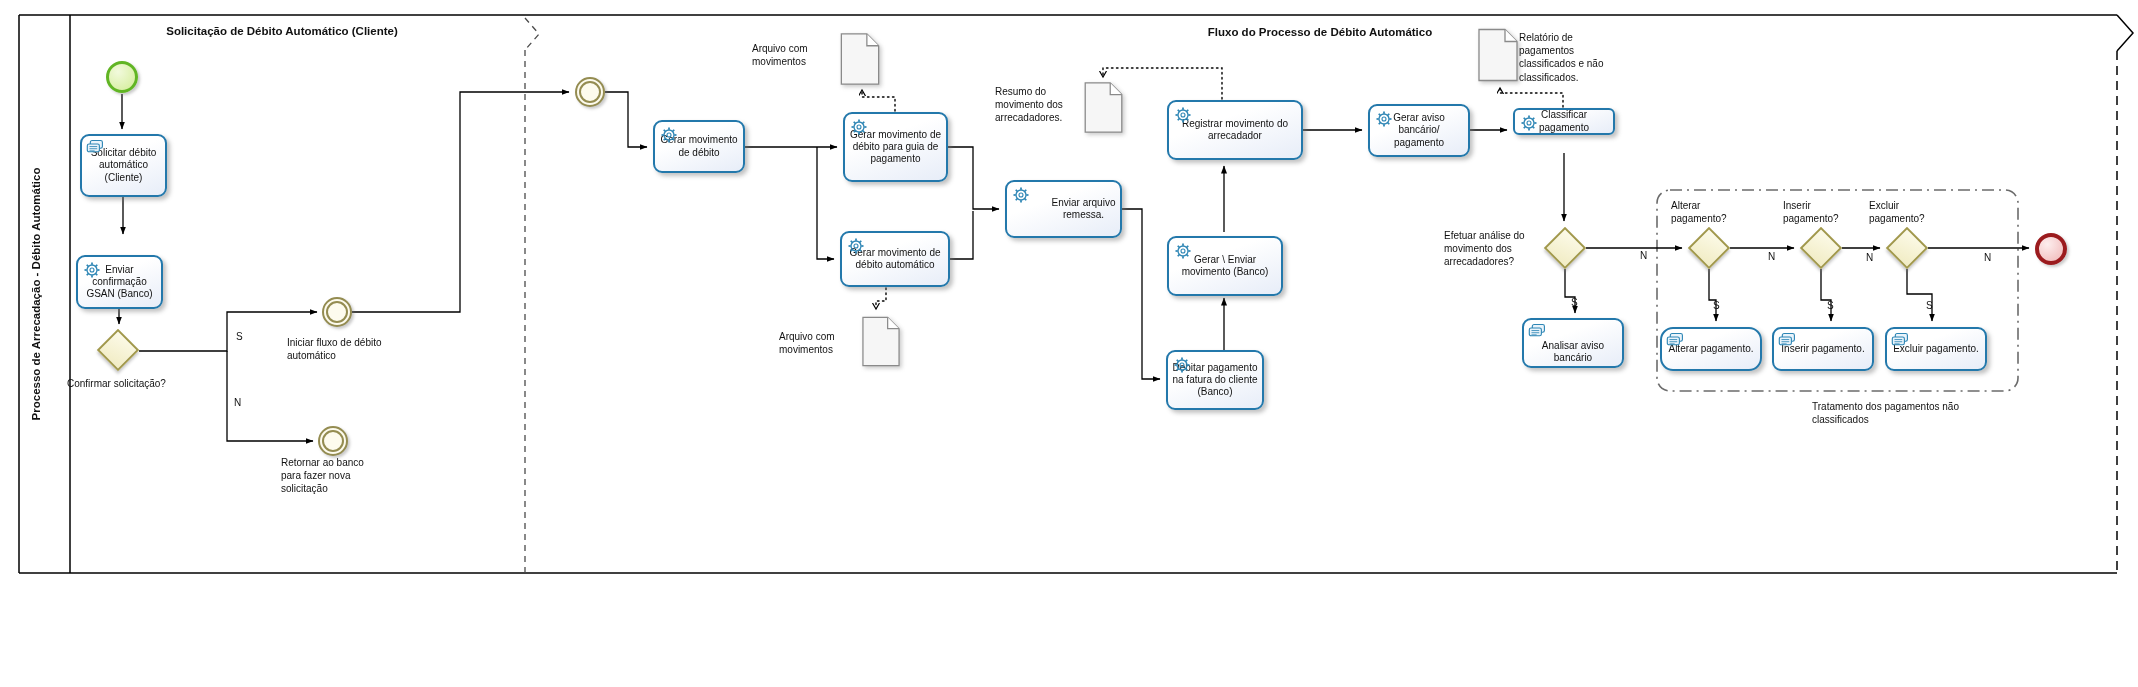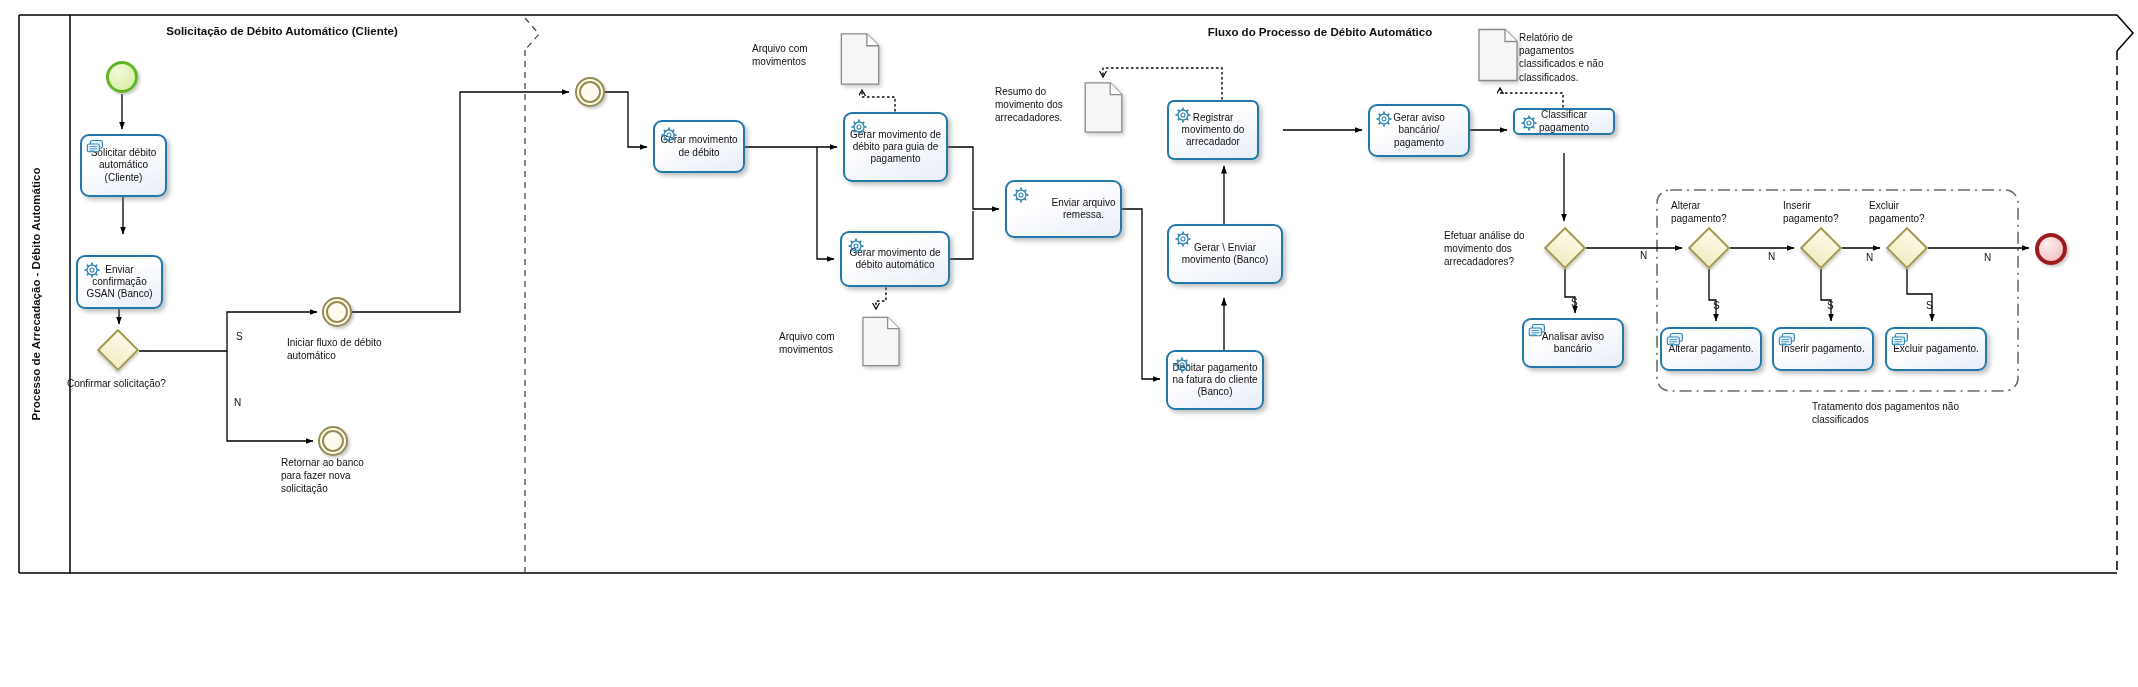--- a/index.html
+++ b/index.html
@@ -190,21 +190,21 @@
               <path d="M12,5.7 V3"></path>
               <path d="M16.4,16.4 L18.3,18.3"></path>
               <path d="M7.6,16.4 L5.7,18.3"></path>
               <path d="M7.6,7.6 L5.7,5.7"></path>
               <path d="M16.4,7.6 L18.3,5.7"></path>
             </g>
           </g>
         </svg></span>
       <span>Enviar arquivo remessa.</span>
     </div>
-    <div class="task" style="left: 1167px; top: 100px; width: 92px; height: 60px; border-radius: 7px;">
+    <div class="task" style="left: 1167px; top: 100px; width: 136px; height: 60px;">
       <span class="ticon"><svg viewBox="0 0 24 24" width="20" height="20">
           <g fill="none" stroke="#2e86b5">
             <circle cx="12" cy="12" r="6" stroke-width="1.6"></circle>
             <circle cx="12" cy="12" r="2.4" stroke-width="1.3"></circle>
             <g stroke-width="2.1">
               <path d="M18.3,12 H21"></path>
               <path d="M12,18.3 V21"></path>
               <path d="M5.7,12 H3"></path>
               <path d="M12,5.7 V3"></path>
               <path d="M16.4,16.4 L18.3,18.3"></path>
@@ -228,21 +228,21 @@
               <path d="M12,5.7 V3"></path>
               <path d="M16.4,16.4 L18.3,18.3"></path>
               <path d="M7.6,16.4 L5.7,18.3"></path>
               <path d="M7.6,7.6 L5.7,5.7"></path>
               <path d="M16.4,7.6 L18.3,5.7"></path>
             </g>
           </g>
         </svg></span>
       <span>Gerar aviso bancário/ pagamento</span>
     </div>
-    <div class="task" style="left: 1167px; top: 224px; width: 116px; height: 60px;">
+    <div class="task" style="left: 1167px; top: 236px; width: 116px; height: 60px;">
       <span class="ticon"><svg viewBox="0 0 24 24" width="20" height="20">
           <g fill="none" stroke="#2e86b5">
             <circle cx="12" cy="12" r="6" stroke-width="1.6"></circle>
             <circle cx="12" cy="12" r="2.4" stroke-width="1.3"></circle>
             <g stroke-width="2.1">
               <path d="M18.3,12 H21"></path>
               <path d="M12,18.3 V21"></path>
               <path d="M5.7,12 H3"></path>
               <path d="M12,5.7 V3"></path>
               <path d="M16.4,16.4 L18.3,18.3"></path>
@@ -285,35 +285,35 @@
               <path d="M12,5.7 V3"></path>
               <path d="M16.4,16.4 L18.3,18.3"></path>
               <path d="M7.6,16.4 L5.7,18.3"></path>
               <path d="M7.6,7.6 L5.7,5.7"></path>
               <path d="M16.4,7.6 L18.3,5.7"></path>
             </g>
           </g>
         </svg></span>
       <span>Classificar pagamento</span>
     </div>
-    <div class="task" style="left: 1522px; top: 318px; width: 102px; height: 50px;">
+    <div class="task" style="left: 1522px; top: 318px; width: 102px; height: 50px; align-items: flex-end;">
       <span class="ticon"><svg viewBox="0 0 22 18" width="19" height="16">
           <g stroke="#2e86b5" stroke-width="1.3">
             <rect x="5" y="1.5" width="14" height="9" rx="2" fill="#eaf4fb"></rect>
             <rect x="1.5" y="5.5" width="14" height="9" rx="2" fill="#eaf4fb"></rect>
             <g stroke-width="1">
               <path d="M4,8.5 h9"></path>
               <path d="M4,11 h9"></path>
               <path d="M4,13.5 h6"></path>
             </g>
           </g>
         </svg></span>
       <span>Analisar aviso bancário</span>
     </div>
-    <div class="task" style="left: 1660px; top: 327px; width: 102px; height: 44px;">
+    <div class="task" style="left: 1660px; top: 327px; width: 102px; height: 44px; border-radius: 13px;">
       <span class="ticon"><svg viewBox="0 0 22 18" width="19" height="16">
           <g stroke="#2e86b5" stroke-width="1.3">
             <rect x="5" y="1.5" width="14" height="9" rx="2" fill="#eaf4fb"></rect>
             <rect x="1.5" y="5.5" width="14" height="9" rx="2" fill="#eaf4fb"></rect>
             <g stroke-width="1">
               <path d="M4,8.5 h9"></path>
               <path d="M4,11 h9"></path>
               <path d="M4,13.5 h6"></path>
             </g>
           </g>

